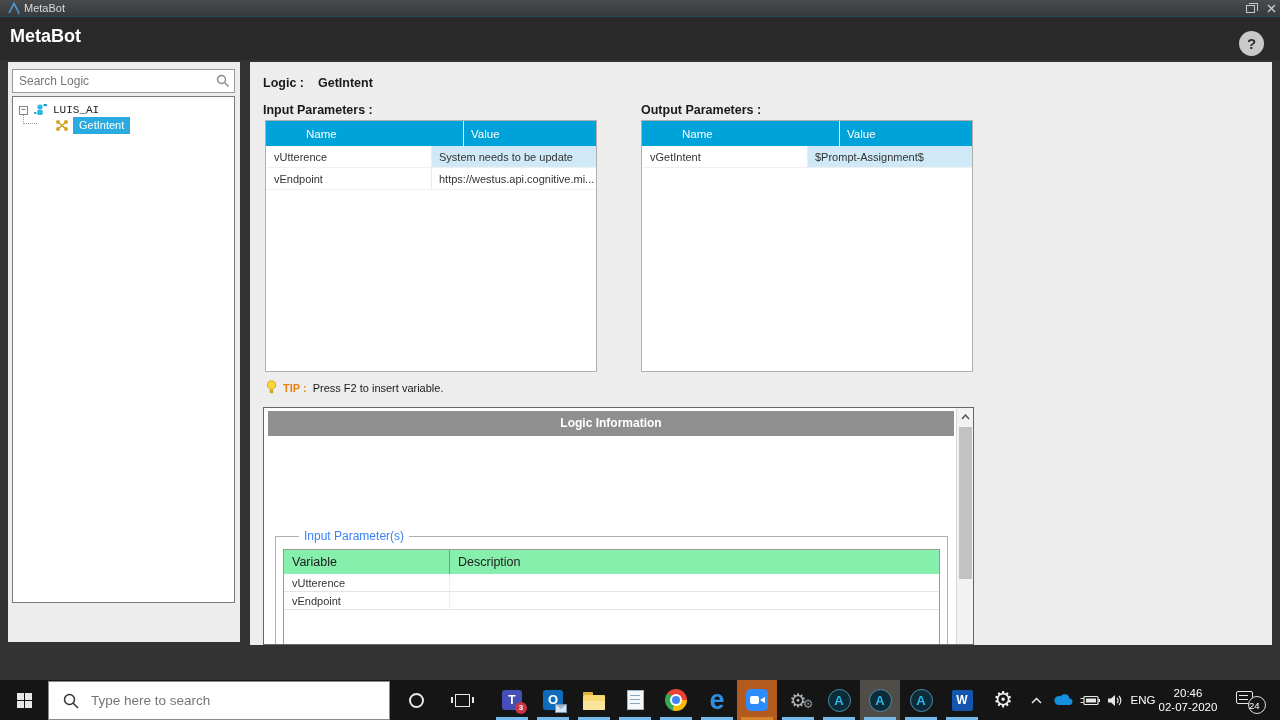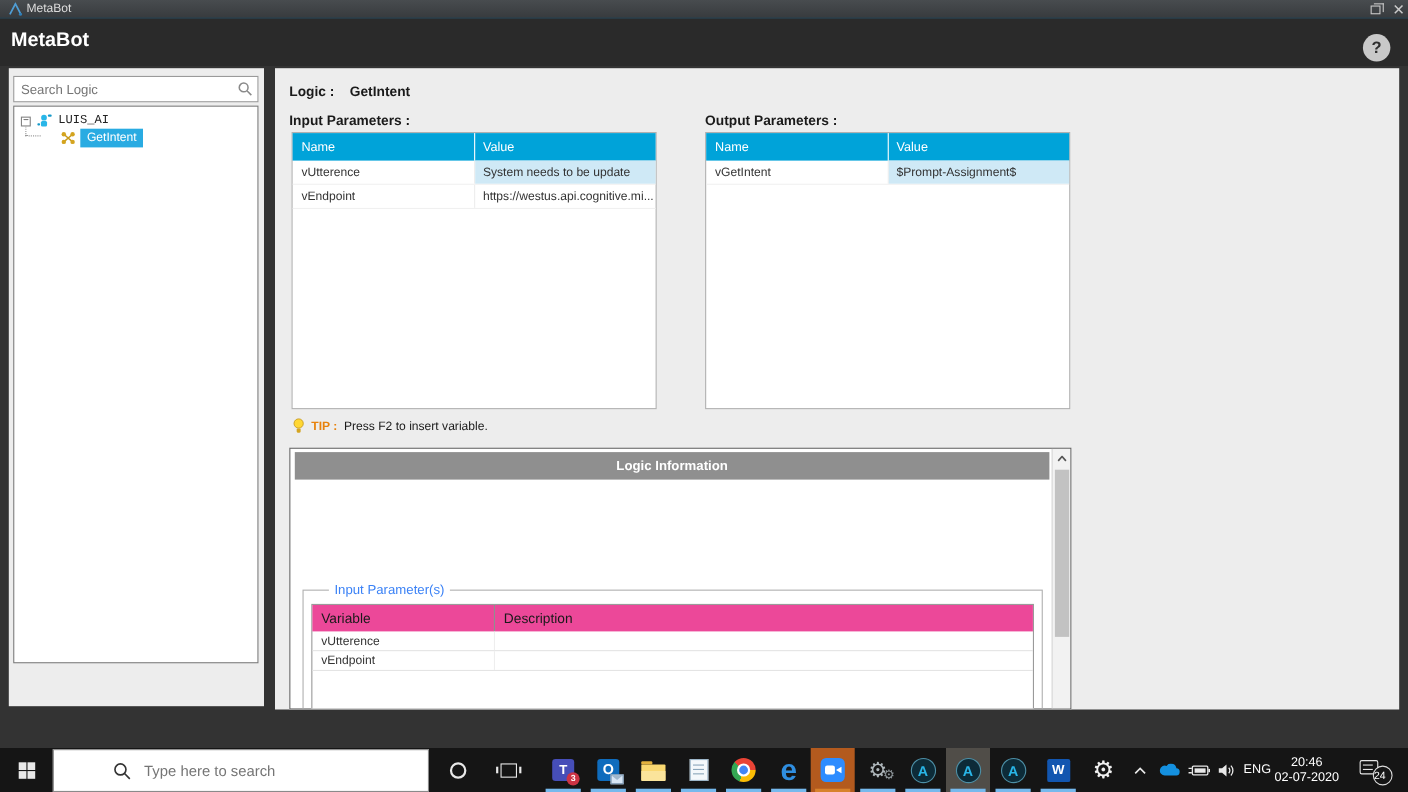--- a/index.html
+++ b/index.html
@@ -31,21 +31,21 @@
   .tree-connector { position:absolute; left:10px; top:16px; width:14px; height:11px; border-left:1px dotted #9a9a9a; border-bottom:1px dotted #9a9a9a; }
   .tree-row2 { position:absolute; left:42px; top:20px; display:flex; align-items:center; gap:4px; }
   .tree-sel { background:#29abe2; color:#fff; font-size:11px; padding:2px 6px 3px 6px; }
 
   
   .main { left:250px; top:62px; width:1022px; height:583px; background:#ededed; }
   .logic-line { position:absolute; left:13px; top:14px; font-size:12.5px; font-weight:bold; color:#1a1a1a; }
   .logic-line .lv { margin-left:14px; }
   .sec-title { position:absolute; top:41px; font-size:12.5px; font-weight:bold; color:#1a1a1a; }
   .ptable { position:absolute; top:58px; width:332px; height:252px; background:#fff; border:1px solid #b0b0b0; }
-  .phead { display:flex; height:25px; background:#00a3d9; color:#fff; font-size:11.5px; align-items:flex-end; }
+  .phead { display:flex; height:25px; background:#00a3d9; color:#fff; font-size:11.5px; align-items:flex-end;padding-left:32px; }
   .phead .pc1 { border-right:1px solid #ffffff; }
   .pc1 { width:166px; padding-left:8px; height:100%; display:flex; align-items:center; }
   .pc2 { flex:1; padding-left:7px; height:100%; display:flex; align-items:center; overflow:hidden; white-space:nowrap; }
   .prow { display:flex; height:22px; font-size:11px; color:#333; border-bottom:1px solid #f0f0f0; }
   .prow .pc1 { border-right:1px solid #ededed; }
   .hl { background:#cfe9f6; }
 
   .tip-line { position:absolute; left:16px; top:318px; display:flex; align-items:center; gap:6px; font-size:11px; }
   .tip-label { color:#e8820c; font-weight:bold; }
   .tip-text { color:#1a1a1a; }
@@ -57,37 +57,37 @@
   .li-scroll .up { position:absolute; left:1px; top:1px; width:15px; height:16px; display:flex; align-items:center; justify-content:center; }
   .li-scroll .thumb { position:absolute; left:2px; top:19px; width:13px; height:152px; background:#c2c2c2; }
   .infobox { position:absolute; left:8px; top:37px; width:678px; height:89px; border:1px solid #e0e0e0; background:#fff; }
   .blabel { font-weight:bold; font-size:12px; color:#111; position:absolute; }
   .bval { font-size:11.5px; color:#222; position:absolute; }
   .desc-area { position:absolute; left:93px; top:34px; width:576px; height:47px; background:#e9e9e9; border:1px solid #9a9a9a; resize:none; outline:none; }
   .desc-arrows { position:absolute; left:653px; top:36px; width:14px; height:43px; display:flex; flex-direction:column; justify-content:space-between; align-items:center; padding:4px 0; }
   .fieldset { position:absolute; left:11px; top:128px; width:673px; height:130px; border:1px solid #b0b0b0; }
   .legend { position:absolute; left:23px; top:-8px; background:#fff; padding:0 5px; color:#3b82f6; font-size:12px; }
   .ftable { position:absolute; left:7px; top:12px; width:657px; height:110px; border:1px solid #9a9a9a; background:#fff; }
-  .fhead { display:flex; height:24px; background:#ec4899; color:#1a1a1a; font-size:12.5px; align-items:center; }
+  .fhead { display:flex; height:24px; background:#86efac; color:#1a1a1a; font-size:12.5px; align-items:center; }
   .fhead .fc1 { border-right:1px solid #8f8f8f; }
   .fc1 { width:166px; padding-left:8px; height:100%; display:flex; align-items:center; }
   .fc2 { flex:1; padding-left:8px; height:100%; display:flex; align-items:center; }
   .frow { display:flex; height:18px; font-size:11px; color:#333; border-bottom:1px solid #e4e4e4; }
   .frow .fc1 { border-right:1px solid #eee; }
 
   
   .footer { left:0; top:645px; width:1280px; height:35px; background:#333; }
   .btn { position:absolute; top:7px; width:57px; height:22px; background:#d6d6d6; border:1px solid #c2c2c2; border-radius:3px; font-size:12px; color:#111; text-align:center; line-height:20px; }
 
   
   .taskbar { left:0; top:680px; width:1280px; height:40px; background:#151515; }
   .start { position:absolute; left:0; top:0; width:48px; height:40px; display:flex; align-items:center; justify-content:center; }
   .winlogo { display:grid; grid-template-columns:7px 7px; grid-template-rows:7px 7px; gap:1px; }
   .winlogo div { background:#e8e8e8; }
-  .tb-search { position:absolute; left:48px; top:1px; width:342px; height:39px; background:#fff; border:1px solid #8a8a8a; display:flex; align-items:center;justify-content:flex-end; }
+  .tb-search { position:absolute; left:48px; top:1px; width:342px; height:39px; background:#fff; border:1px solid #8a8a8a; display:flex; align-items:center; }
   .tb-search input { border:none; outline:none; font-family:"Liberation Sans",sans-serif; font-size:13.5px; color:#444; width:260px; background:transparent; }
   .tcell { position:absolute; top:0; width:40px; height:40px; display:flex; align-items:center; justify-content:center; }
   .run::after { content:""; position:absolute; bottom:0; left:4px; right:4px; height:3px; background:#76b9ed; }
   .zoomcell { background:#b35a1e; }
   .zoomcell::after { background:#d7822c !important; }
   .aactive { background:#504d48; }
   .teams { width:20px; height:20px; background:#464eb8; border-radius:3px; color:#fff; font-weight:bold; font-size:12px; text-align:center; line-height:20px; position:relative; }
   .badge-red { position:absolute; right:-5px; bottom:-4px; width:12px; height:12px; border-radius:50%; background:#cc3344; color:#fff; font-size:8px; line-height:12px; text-align:center; font-weight:bold; }
   .outlook { width:20px; height:20px; background:#0f6cbd; border-radius:3px; color:#fff; font-weight:bold; font-size:13px; text-align:center; line-height:20px; position:relative; }
   .env { position:absolute; right:-4px; bottom:-3px; width:12px; height:9px; background:#d8e6f5; border:1px solid #7792ad; }

